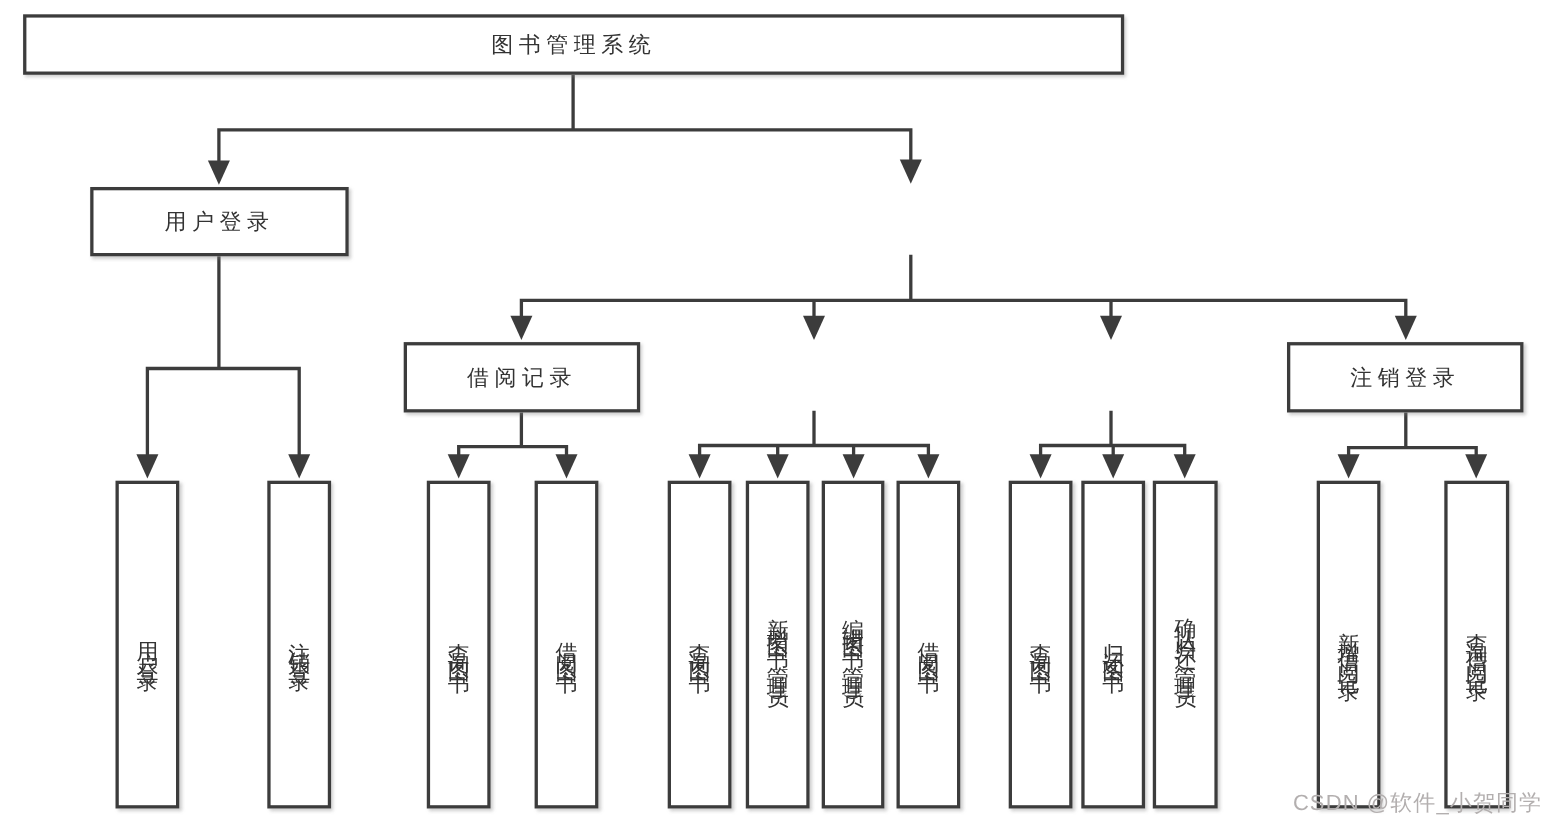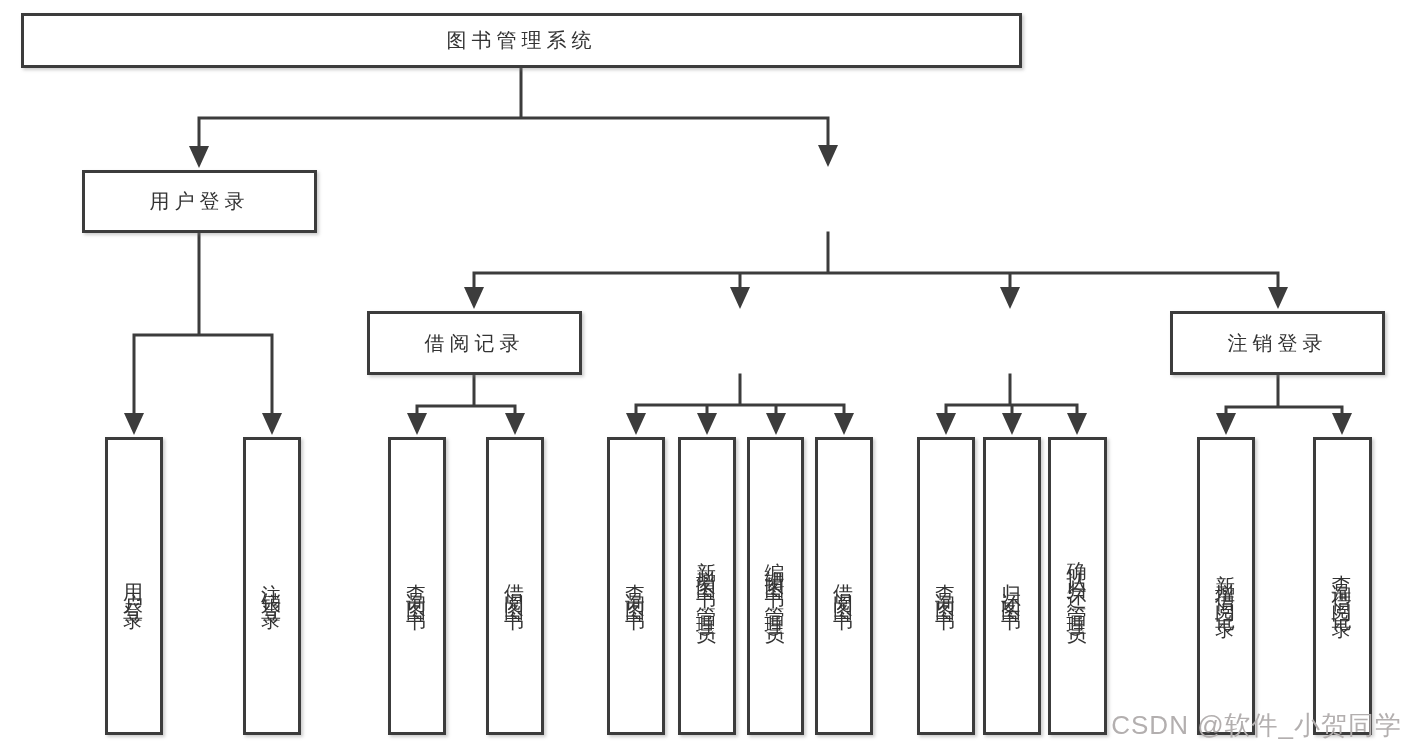--- a/index.html
+++ b/index.html
@@ -29,21 +29,21 @@
   .node.v{
     writing-mode:vertical-lr;
     letter-spacing:9px;
     white-space:normal;
   }
   .watermark{
     position:absolute;
     right:3px;
     bottom:4px;
     z-index:5;
-    font-size:26px;
+    font-size:20px;
     letter-spacing:1px;
     color:#b3afaf;
     pointer-events:none;
   }
 </style>
 </head>
 <body>
 
 <div class="stage">
 

